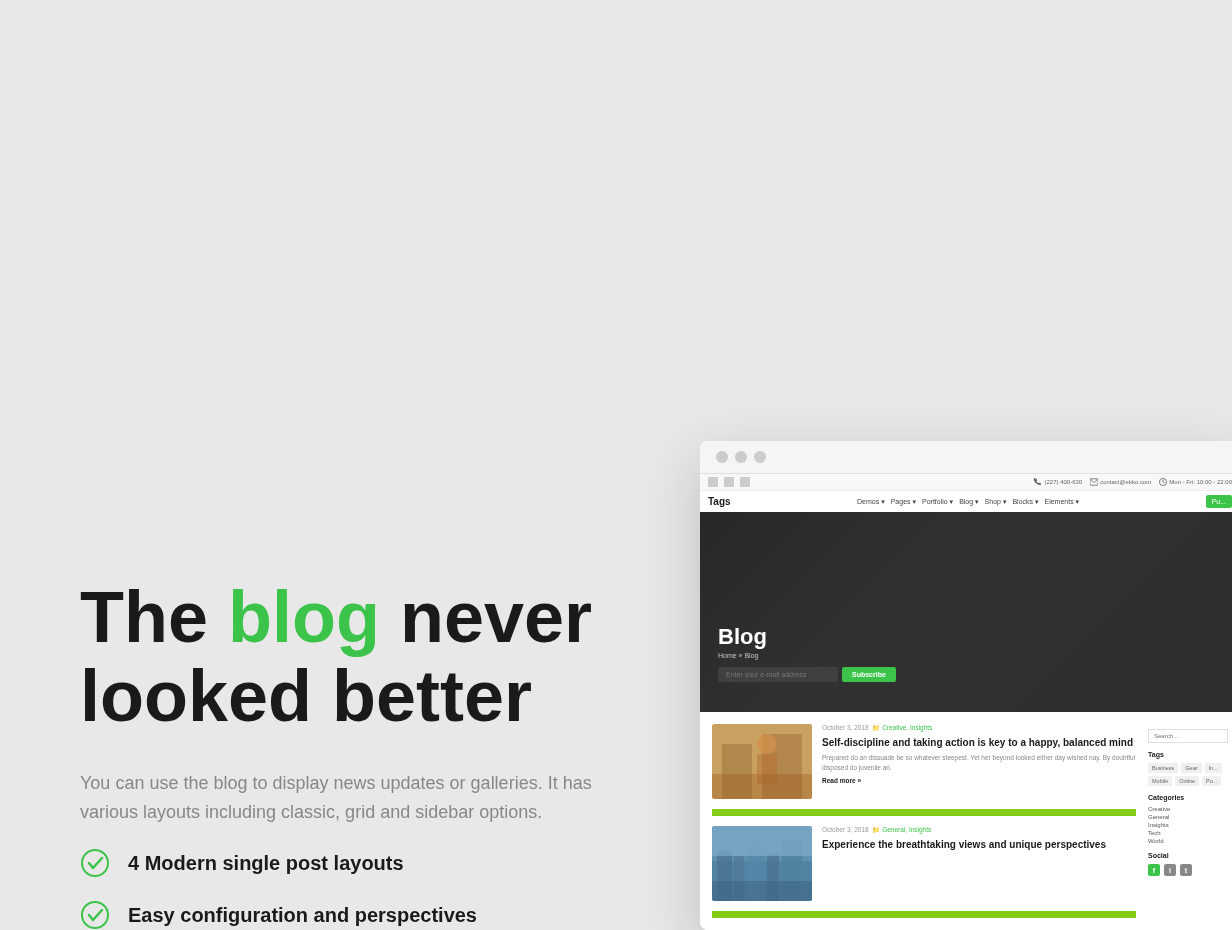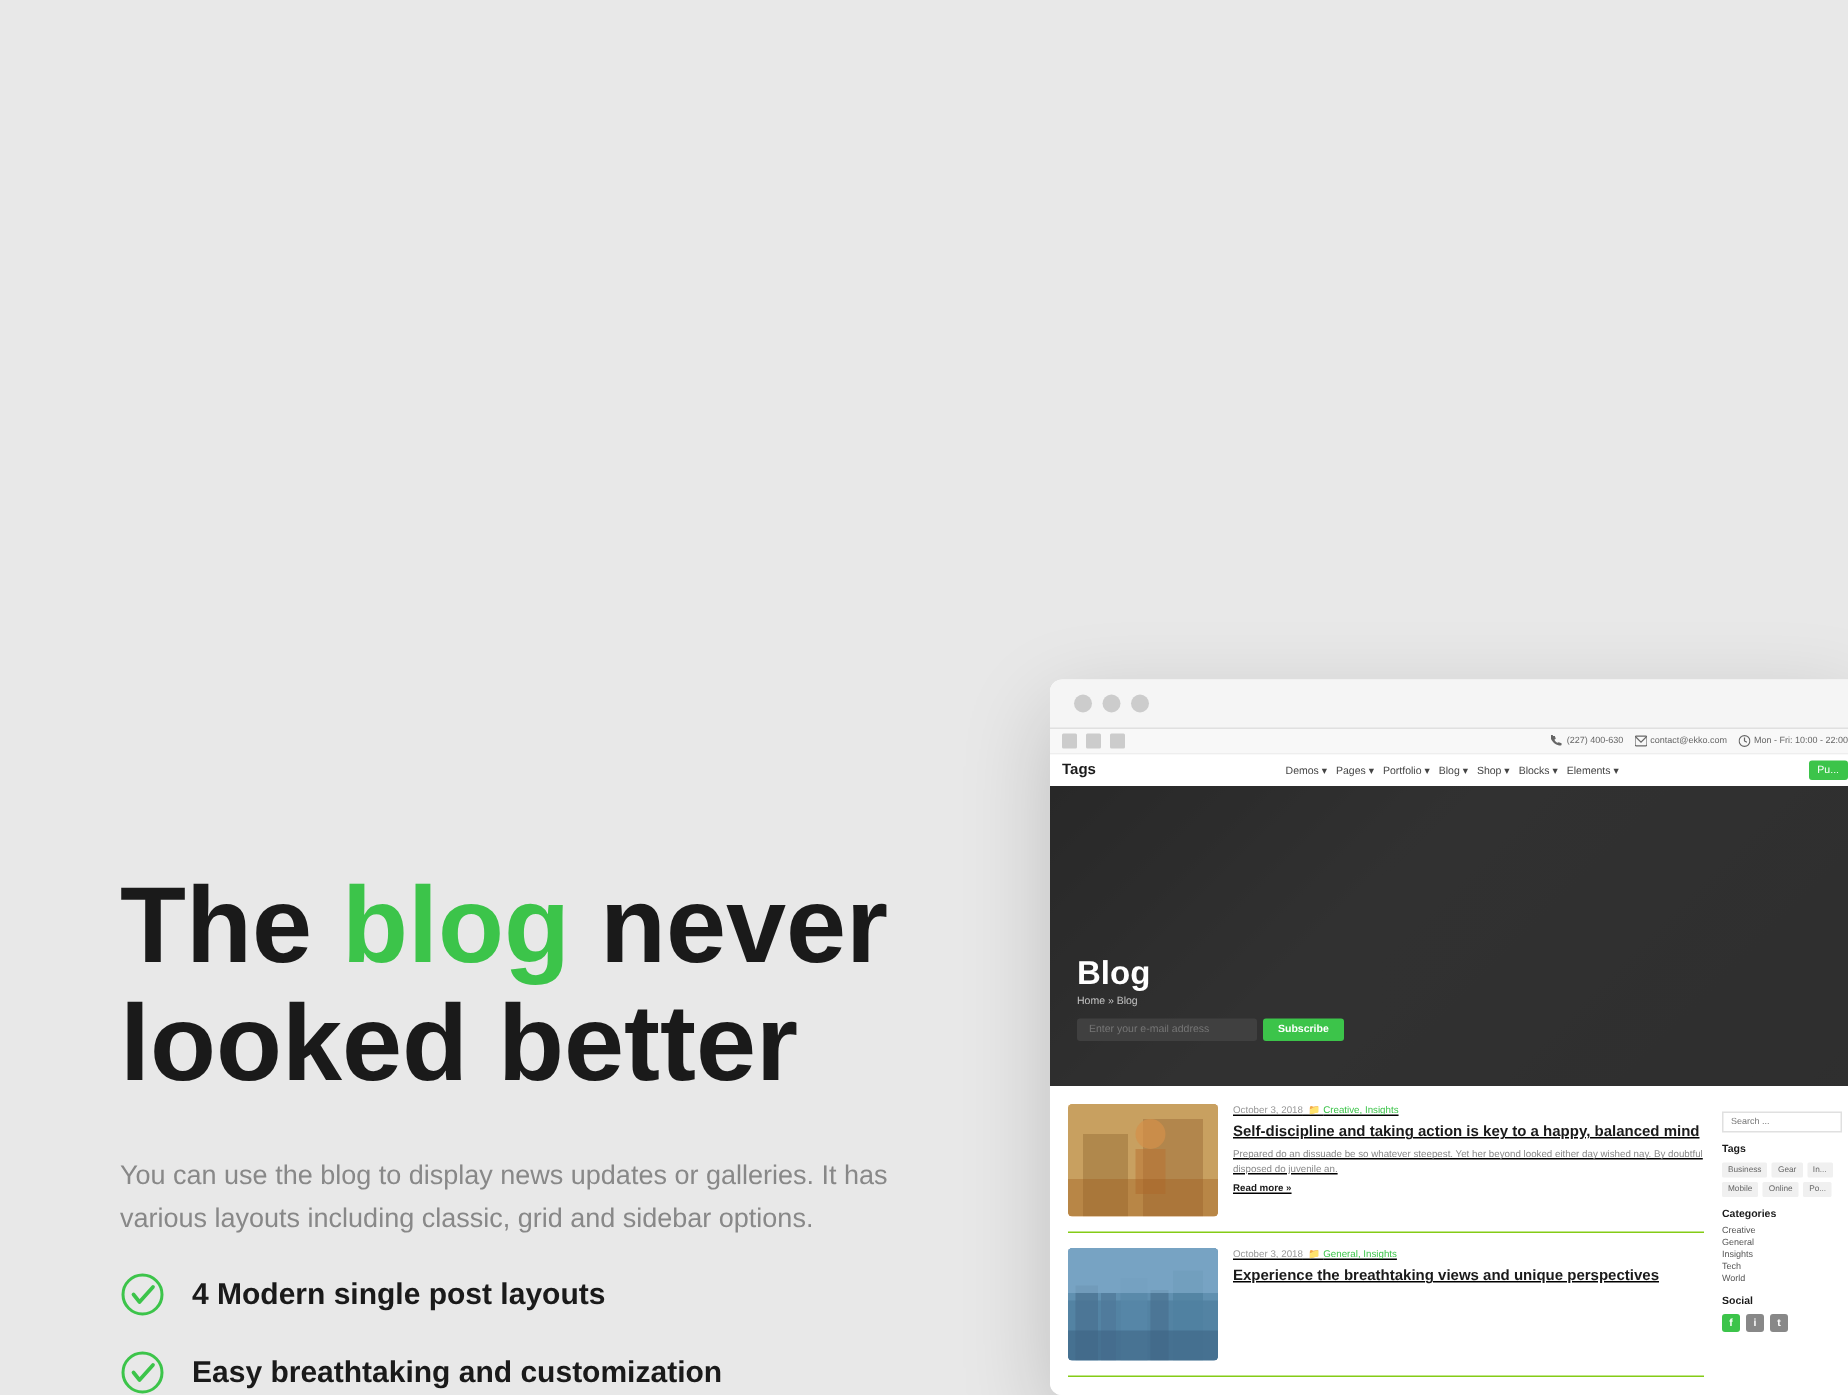--- a/index.html
+++ b/index.html
@@ -232,22 +232,21 @@
       flex: 1;
       display: flex;
       flex-direction: column;
       gap: 10px;
     }
 
     .blog-post-item {
       display: flex;
       gap: 10px;
       padding-bottom: 10px;
-      border-bottom: 1px solid #84cc16;
-      text-decoration: underline;
+      border-bottom: 7px solid #84cc16;
     }
 
     .post-thumbnail {
       width: 100px;
       height: 75px;
       border-radius: 3px;
       flex-shrink: 0;
       overflow: hidden;
     }
 
@@ -439,21 +438,21 @@
           <polyline points="9,15 13,20 22,10" stroke="#3cc44a" stroke-width="2.5" fill="none" stroke-linecap="round" stroke-linejoin="round"></polyline>
         </svg>
         <span class="feature-text">4 Modern single post layouts</span>
       </div>
 
       <div class="feature-item">
         <svg class="check-icon" viewBox="0 0 30 30" fill="none">
           <circle cx="15" cy="15" r="13" stroke="#3cc44a" stroke-width="2" fill="none"></circle>
           <polyline points="9,15 13,20 22,10" stroke="#3cc44a" stroke-width="2.5" fill="none" stroke-linecap="round" stroke-linejoin="round"></polyline>
         </svg>
-        <span class="feature-text">Easy breathtaking and customization</span>
+        <span class="feature-text">Easy configuration and perspectives</span>
       </div>
 
     </div>
   </div>
 
   <div class="right-panel">
     <div class="browser-window">
 
       <div class="browser-titlebar">
         <div class="browser-dot"></div>

